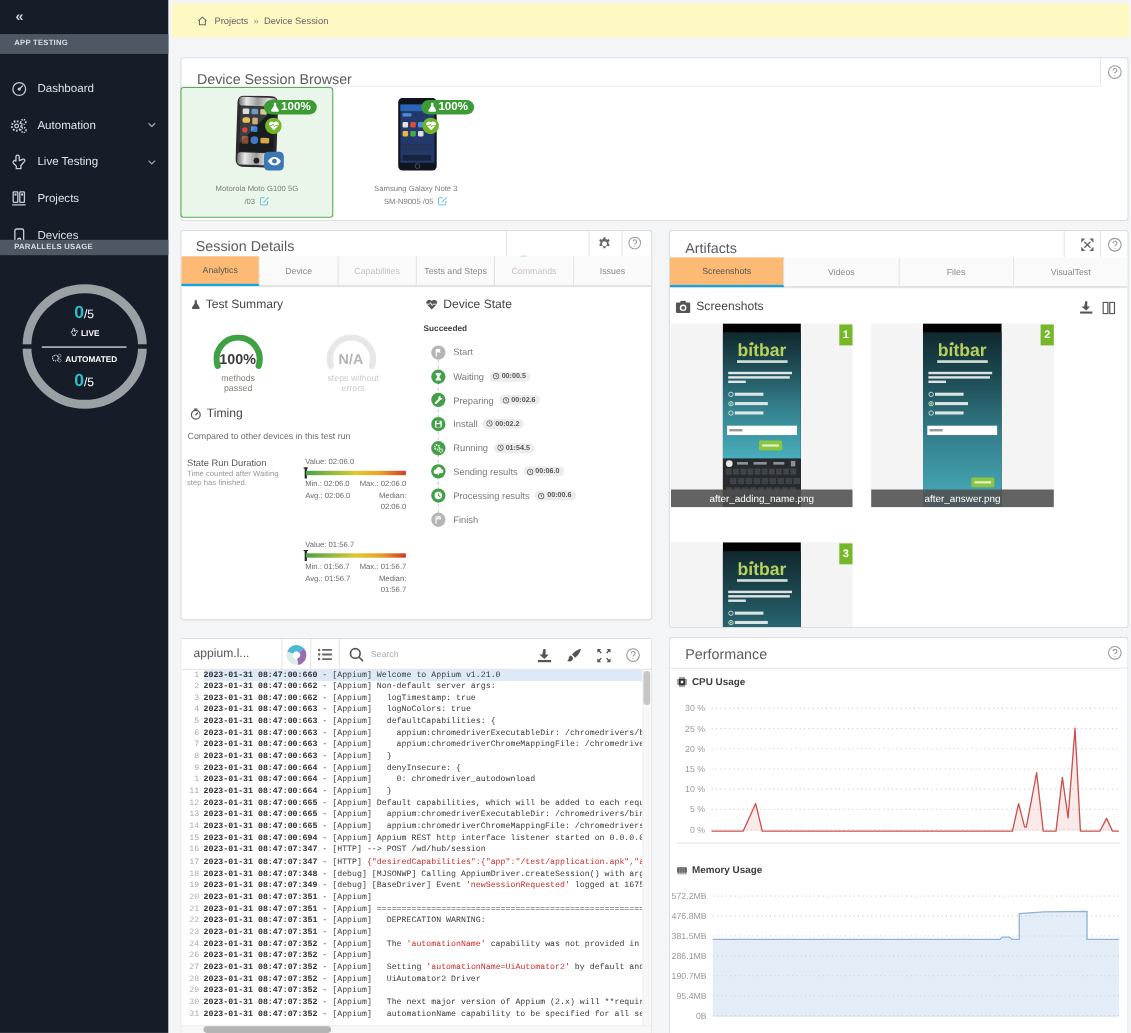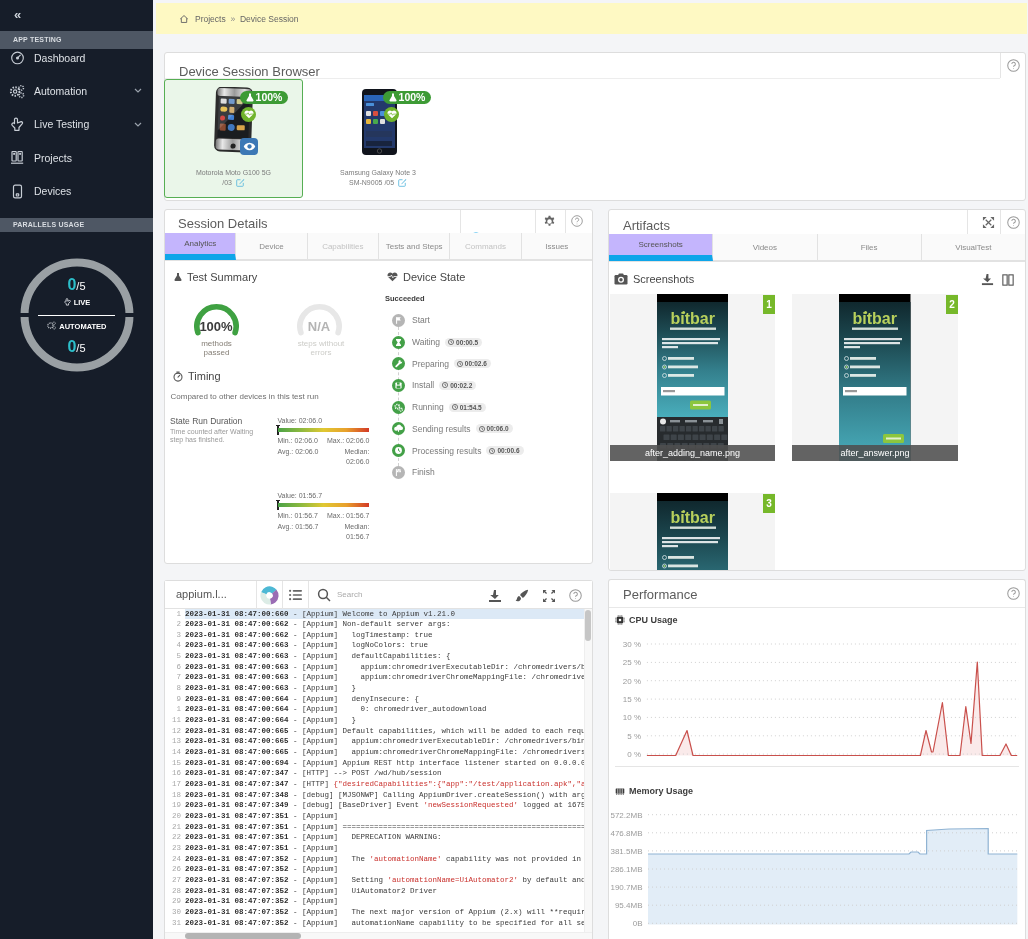--- a/index.html
+++ b/index.html
@@ -2,39 +2,39 @@
 <html><head>
 <meta charset="utf-8">
 <style>
 *{margin:0;padding:0;box-sizing:border-box}
 html,body{width:1028px;height:939px;overflow:hidden;background:#f4f5f7;font-family:"Liberation Sans",sans-serif;position:relative}
 .abs{position:absolute}
 .panel{position:absolute;background:#fff;border:1px solid #ddd;border-radius:3px}
 .ptitle{font-size:13px;color:#5c5c5c}
 .tabs{position:absolute;display:flex;border-bottom:1px solid #e2e2e2}
 .tab{flex:1;border-right:1px solid #e2e2e2;border-bottom:1px solid #e2e2e2;background:#fafafa;color:#8a8a8a;font-size:8px;display:flex;align-items:center;justify-content:center}
-.tab.on{background:#c4b5fd;border-bottom:6px solid #0ea5e9;color:#555}
+.tab.on{background:#fdba74;border-bottom:2px solid #0ea5e9;color:#555}
 .tab.dis{color:#c3c3c3}
 .tab:last-child{border-right:none}
 .vsep{position:absolute;width:1px;background:#e5e5e5}
 .secline{display:flex;align-items:center;font-size:11px;color:#464646;gap:5px}
 svg{display:block}
 
 .lr{height:10.67px;line-height:10.67px;white-space:pre;font-family:"Liberation Mono",monospace;font-size:7.5px;color:#3a3a3a}
 .ln{display:inline-block;width:16px;text-align:right;margin-right:4px;color:#a8a8a8}
 .lt{font-weight:bold;color:#2e2e2e}
 .lr1{background:linear-gradient(90deg,#fff 0 20px,#dce9f6 20px)}
 </style>
 </head>
 <body>
 
 <div class="abs" style="left:0;top:0;width:153px;height:939px;background:#161d29">
   <div class="abs" style="left:14px;top:7px;color:#cdd3da;font-size:13px;font-weight:bold">«</div>
   <div class="abs" style="left:0;top:31px;width:153px;height:18px;background:#4e5764;color:#d9dde2;font-size:7px;font-weight:bold;line-height:18px;padding-left:13px;letter-spacing:.2px">APP TESTING</div>
-  <div class="abs" style="left:0;top:41px;width:153px">
+  <div class="abs" style="left:0;top:64px;width:153px">
     <div style="height:33.4px;display:flex;align-items:center;color:#dde1e6;font-size:10.5px">
       <span style="width:34px;display:flex;justify-content:center">
           <svg width="15" height="15" viewBox="0 0 16 16" fill="none" stroke="#c7cdd5" stroke-width="1.2">
             <circle cx="8" cy="8.5" r="6.2"></circle>
             <path d="M8 8.5 L11 5.5" stroke-linecap="round"></path>
             <circle cx="8" cy="8.5" r="1" fill="#c7cdd5"></circle>
           </svg>
         </span>Dashboard
     </div>
     <div style="height:33.4px;display:flex;align-items:center;color:#dde1e6;font-size:10.5px;position:relative">

